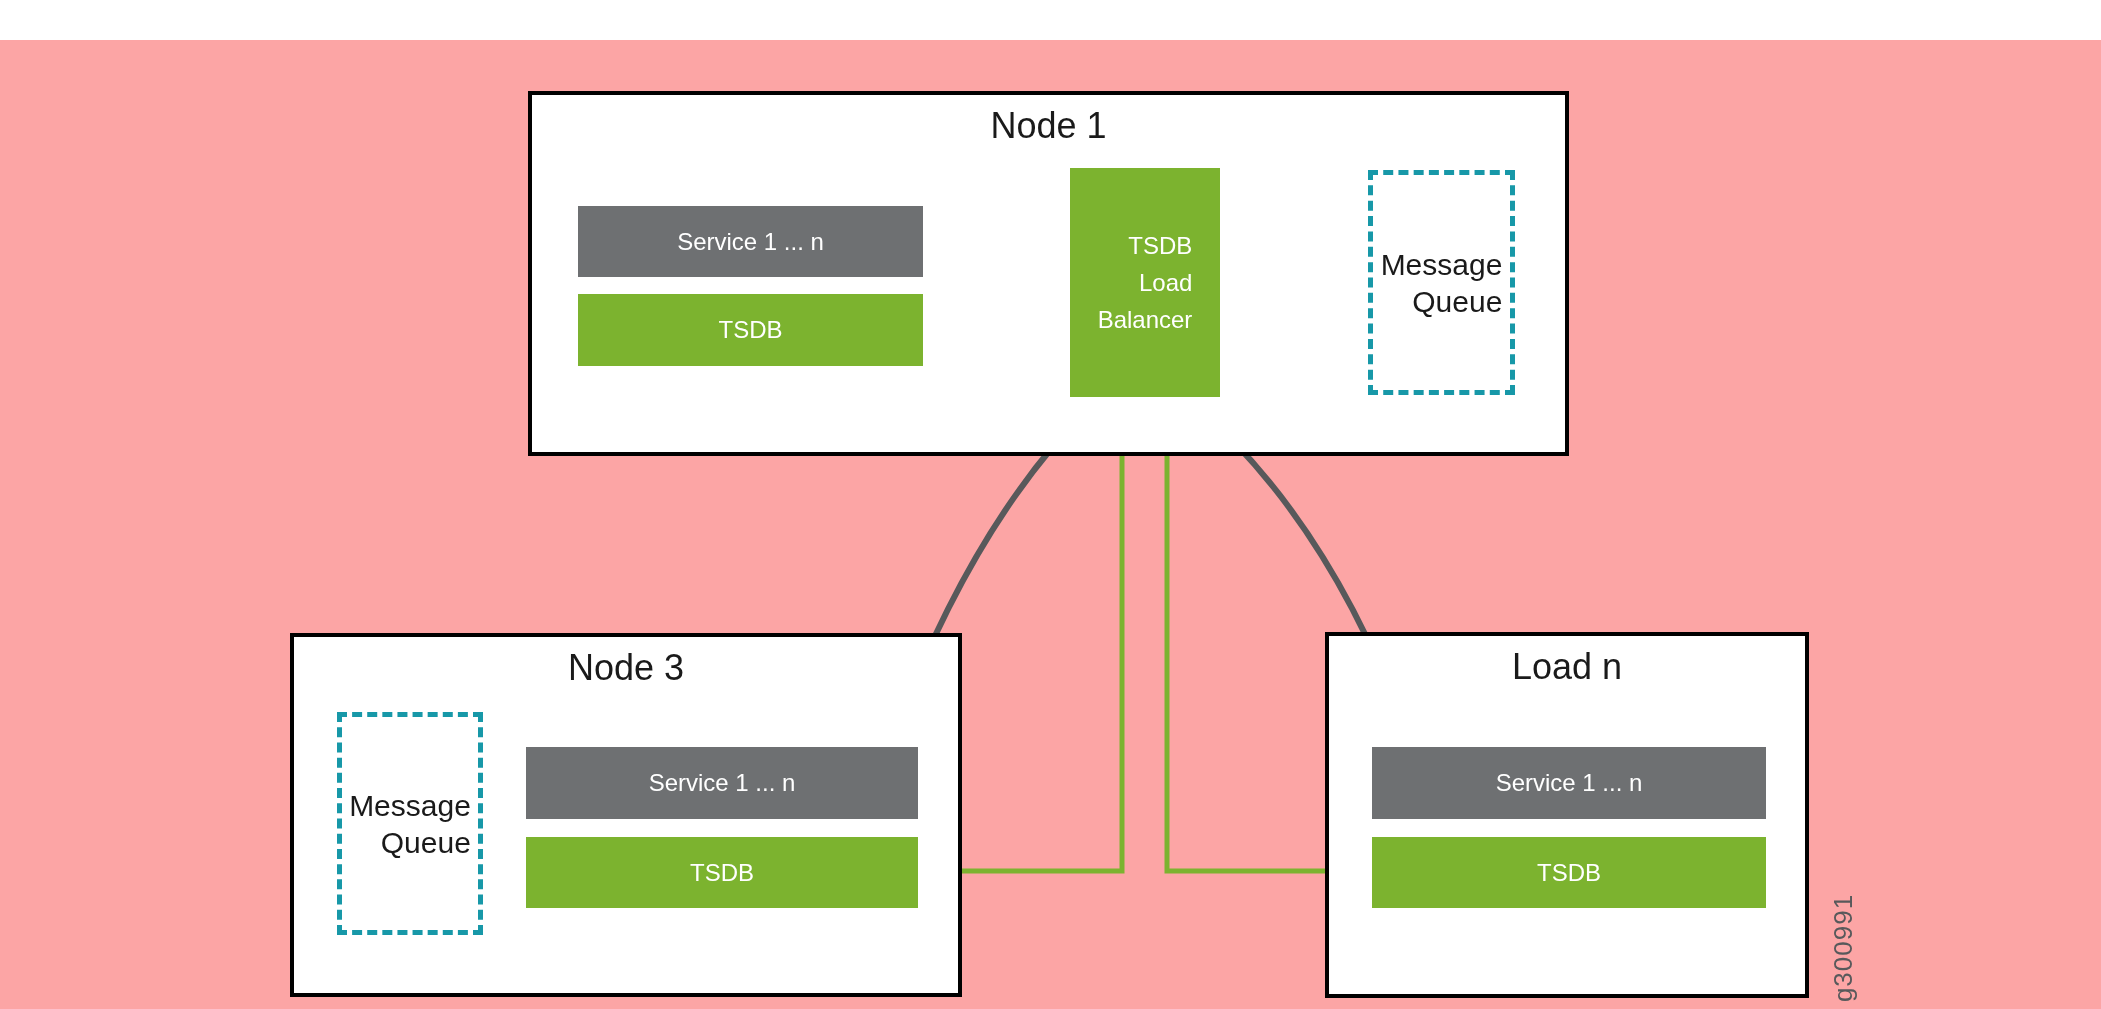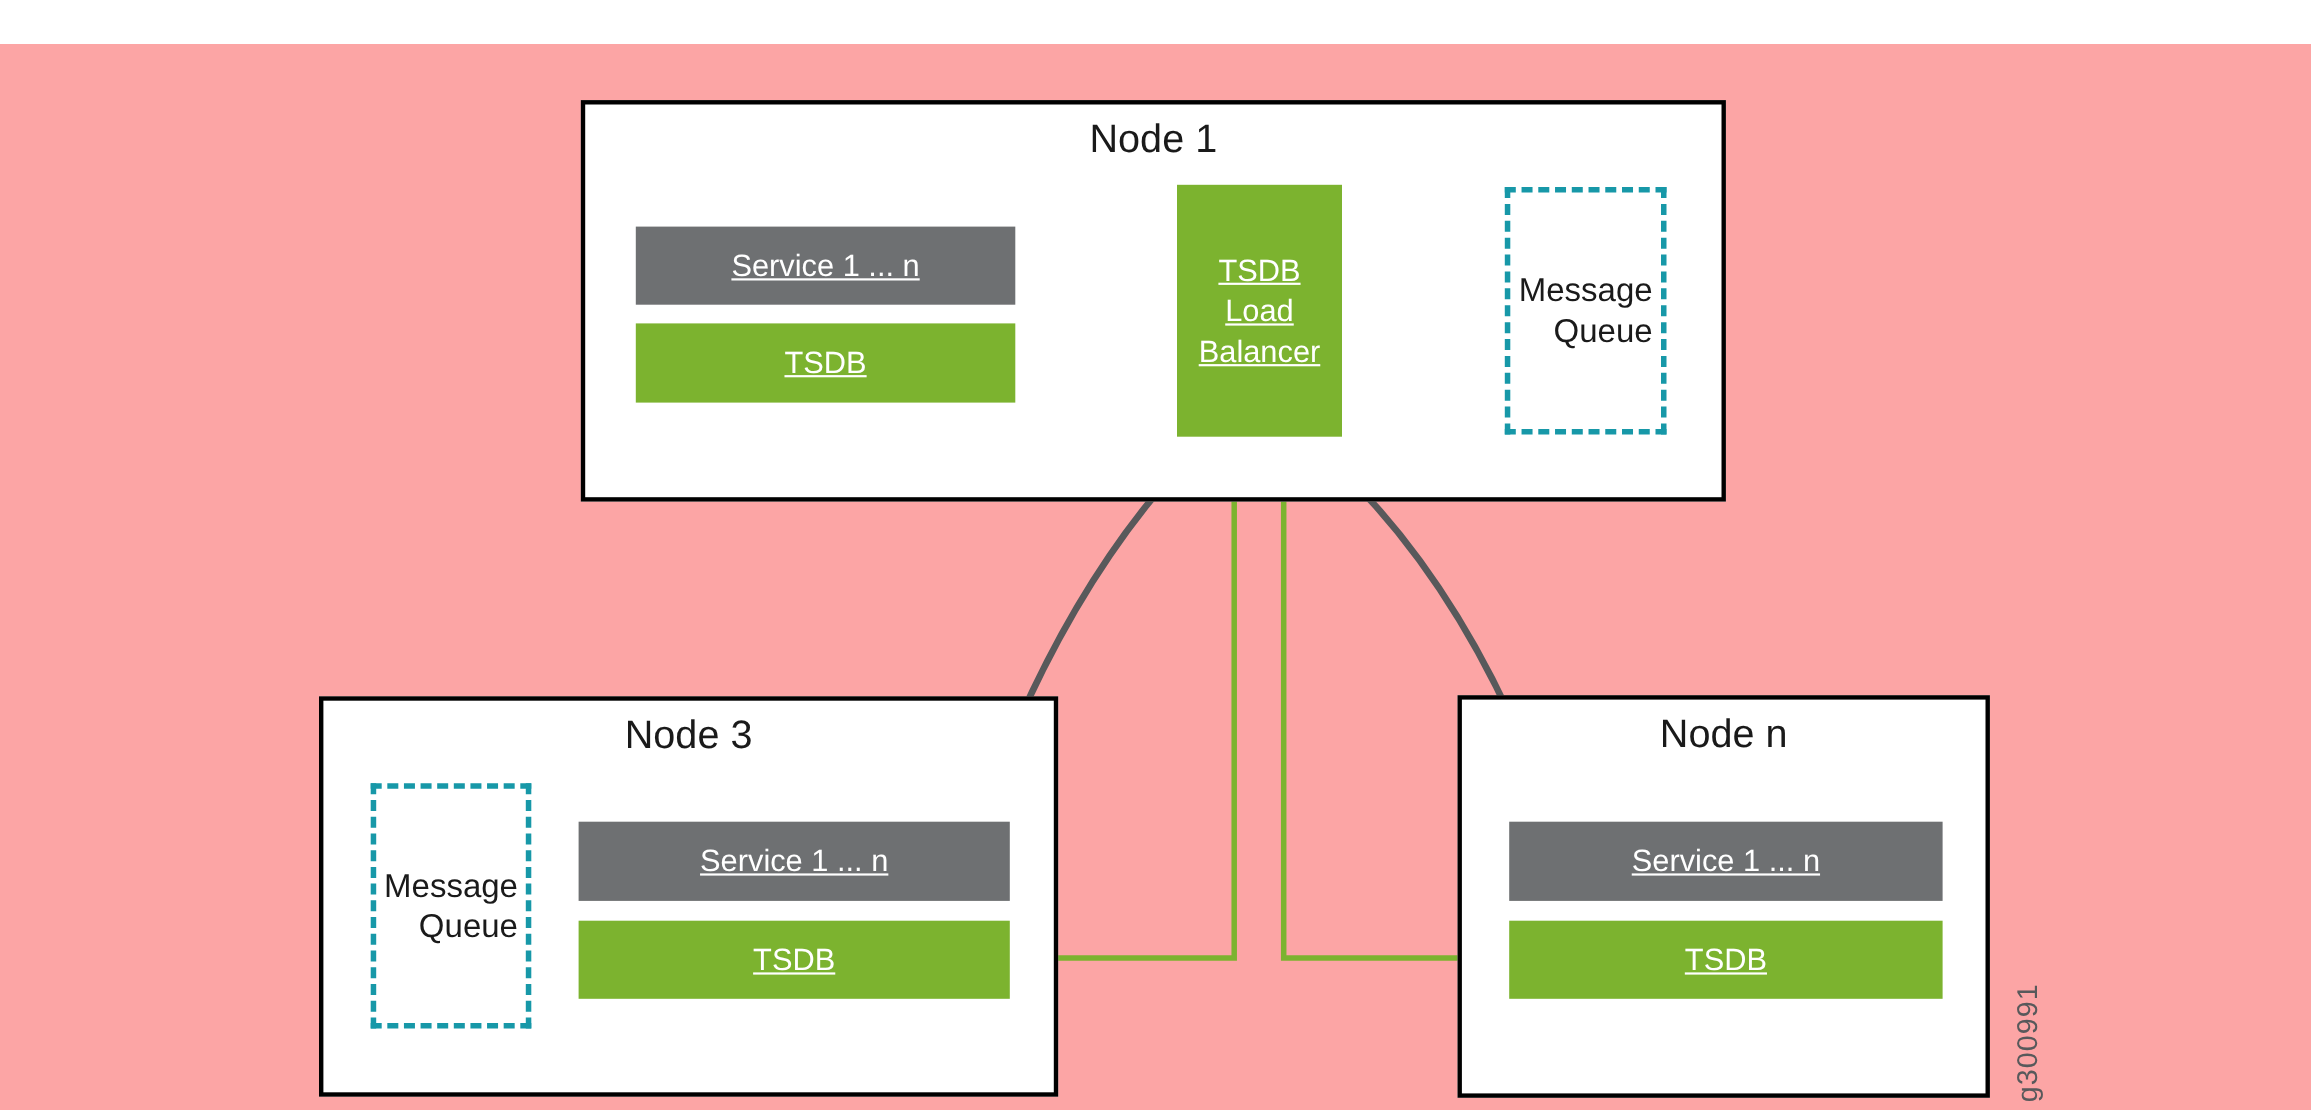--- a/index.html
+++ b/index.html
@@ -53,26 +53,25 @@
     line-height: 42px;
     color: var(--text-black);
   }
 
   .box {
     position: absolute;
     display: flex;
     align-items: center;
     justify-content: center;
     color: #ffffff;
-    font-size: 28px;
+    font-size: 24px;
     text-align: center;
-    text-decoration: underline;
   }
   .box.gray  { background: var(--box-gray); }
-  .box.green { background: var(--green); }
+  .box.green { background: var(--green); text-align: right; }
 
   
   .node-1 .service { left: 46px;  top: 111px; width: 345px; height: 71px; }
   .node-1 .tsdb    { left: 46px;  top: 199px; width: 345px; height: 72px; }
   .node-1 .lb      { left: 538px; top: 73px;  width: 150px; height: 229px;
                      white-space: pre-line; line-height: 37px; }
   .node-1 .mq      { left: 836px; top: 75px;  width: 147px; height: 225px; }
 
   .node-2 .mq      { left: 43px;  top: 75px;  width: 146px; height: 223px; }
   .node-2 .service { left: 232px; top: 110px; width: 392px; height: 72px; }
@@ -147,20 +146,20 @@
 
   <div class="node node-2">
     <div class="node-title">Node 3</div>
     <div class="mq">Message
 Queue</div>
     <div class="box gray service">Service 1 ... n</div>
     <div class="box green tsdb">TSDB</div>
   </div>
 
   <div class="node node-n">
-    <div class="node-title">Node n</div>
+    <div class="node-title">Load n</div>
     <div class="box gray service">Service 1 ... n</div>
     <div class="box green tsdb">TSDB</div>
   </div>
 
   <div class="figure-id">g300991</div>
 
 </div>
 
 </body></html>

